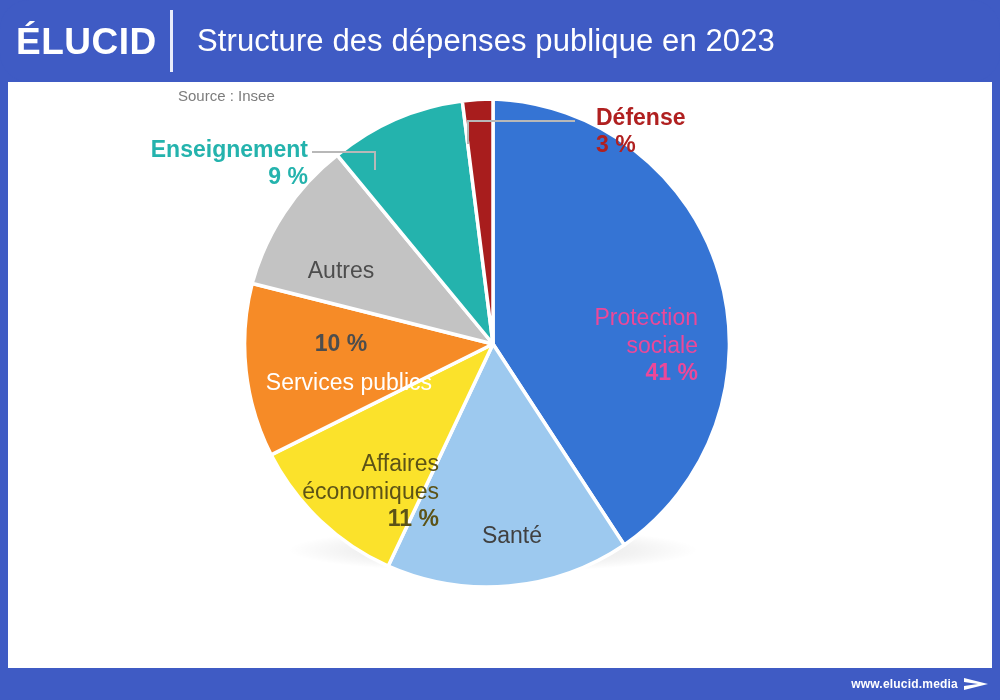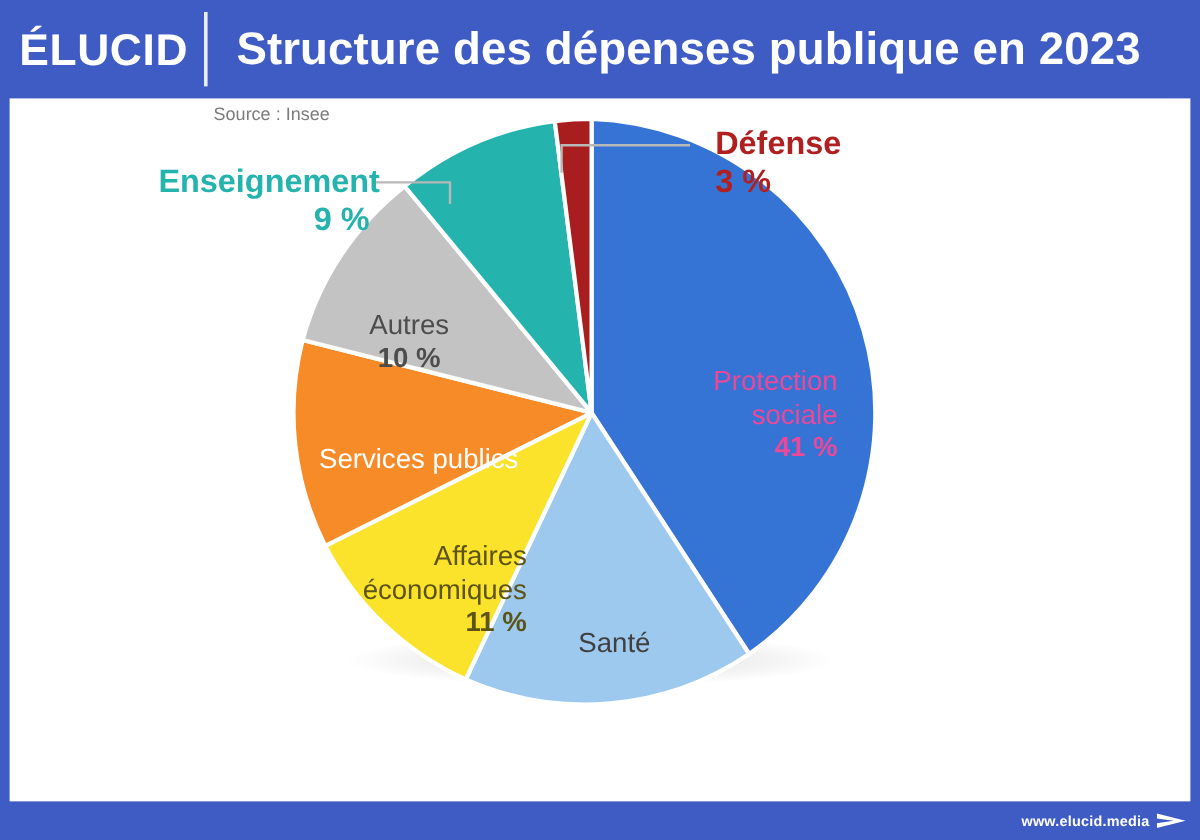--- a/index.html
+++ b/index.html
@@ -40,22 +40,22 @@
   }
   #brand-divider {
     width: 3px;
     height: 62px;
     background: #e8ecfb;
     margin-left: 6px;
     margin-right: 24px;
   }
   #chart-title {
     color: #ffffff;
-    font-size: 38px;
-    font-weight: bold;
+    font-size: 31px;
+    font-weight: normal;
     letter-spacing: 0.1px;
     white-space: nowrap;
   }
   
   #canvas {
     position: absolute;
     left: 8px;
     top: 82px;
     width: 984px;
     height: 586px;
@@ -73,21 +73,21 @@
   #pie-svg {
     position: absolute;
     left: 0;
     top: 0;
   }
   
   .callout {
     position: absolute;
     line-height: 1.18;
     white-space: nowrap;
-    font-size: 27px;
+    font-size: 23px;
     font-weight: bold;
   }
   .callout .pct { display: block; }
   .inside-label {
     position: absolute;
     line-height: 1.2;
     white-space: nowrap;
     font-size: 23px;
   }
   .inside-label .l2 { display: block; }
@@ -103,21 +103,21 @@
     text-align: right;
     width: 176px;
   }
   #label-autres {
     left: 287px; top: 175px;
     color: #4d4d4d;
     text-align: center;
     width: 92px;
     font-weight: normal;
   }
-  #label-autres .l2 { font-weight: bold; }
+  #label-autres .l2 { font-weight: bold; margin-top: 45px; }
   #label-services {
     left: 234px; top: 287px;
     color: #ffffff;
     text-align: right;
     width: 190px;
     font-weight: normal;
   }
   #label-affaires {
     left: 281px; top: 368px;
     color: #5c5317;

